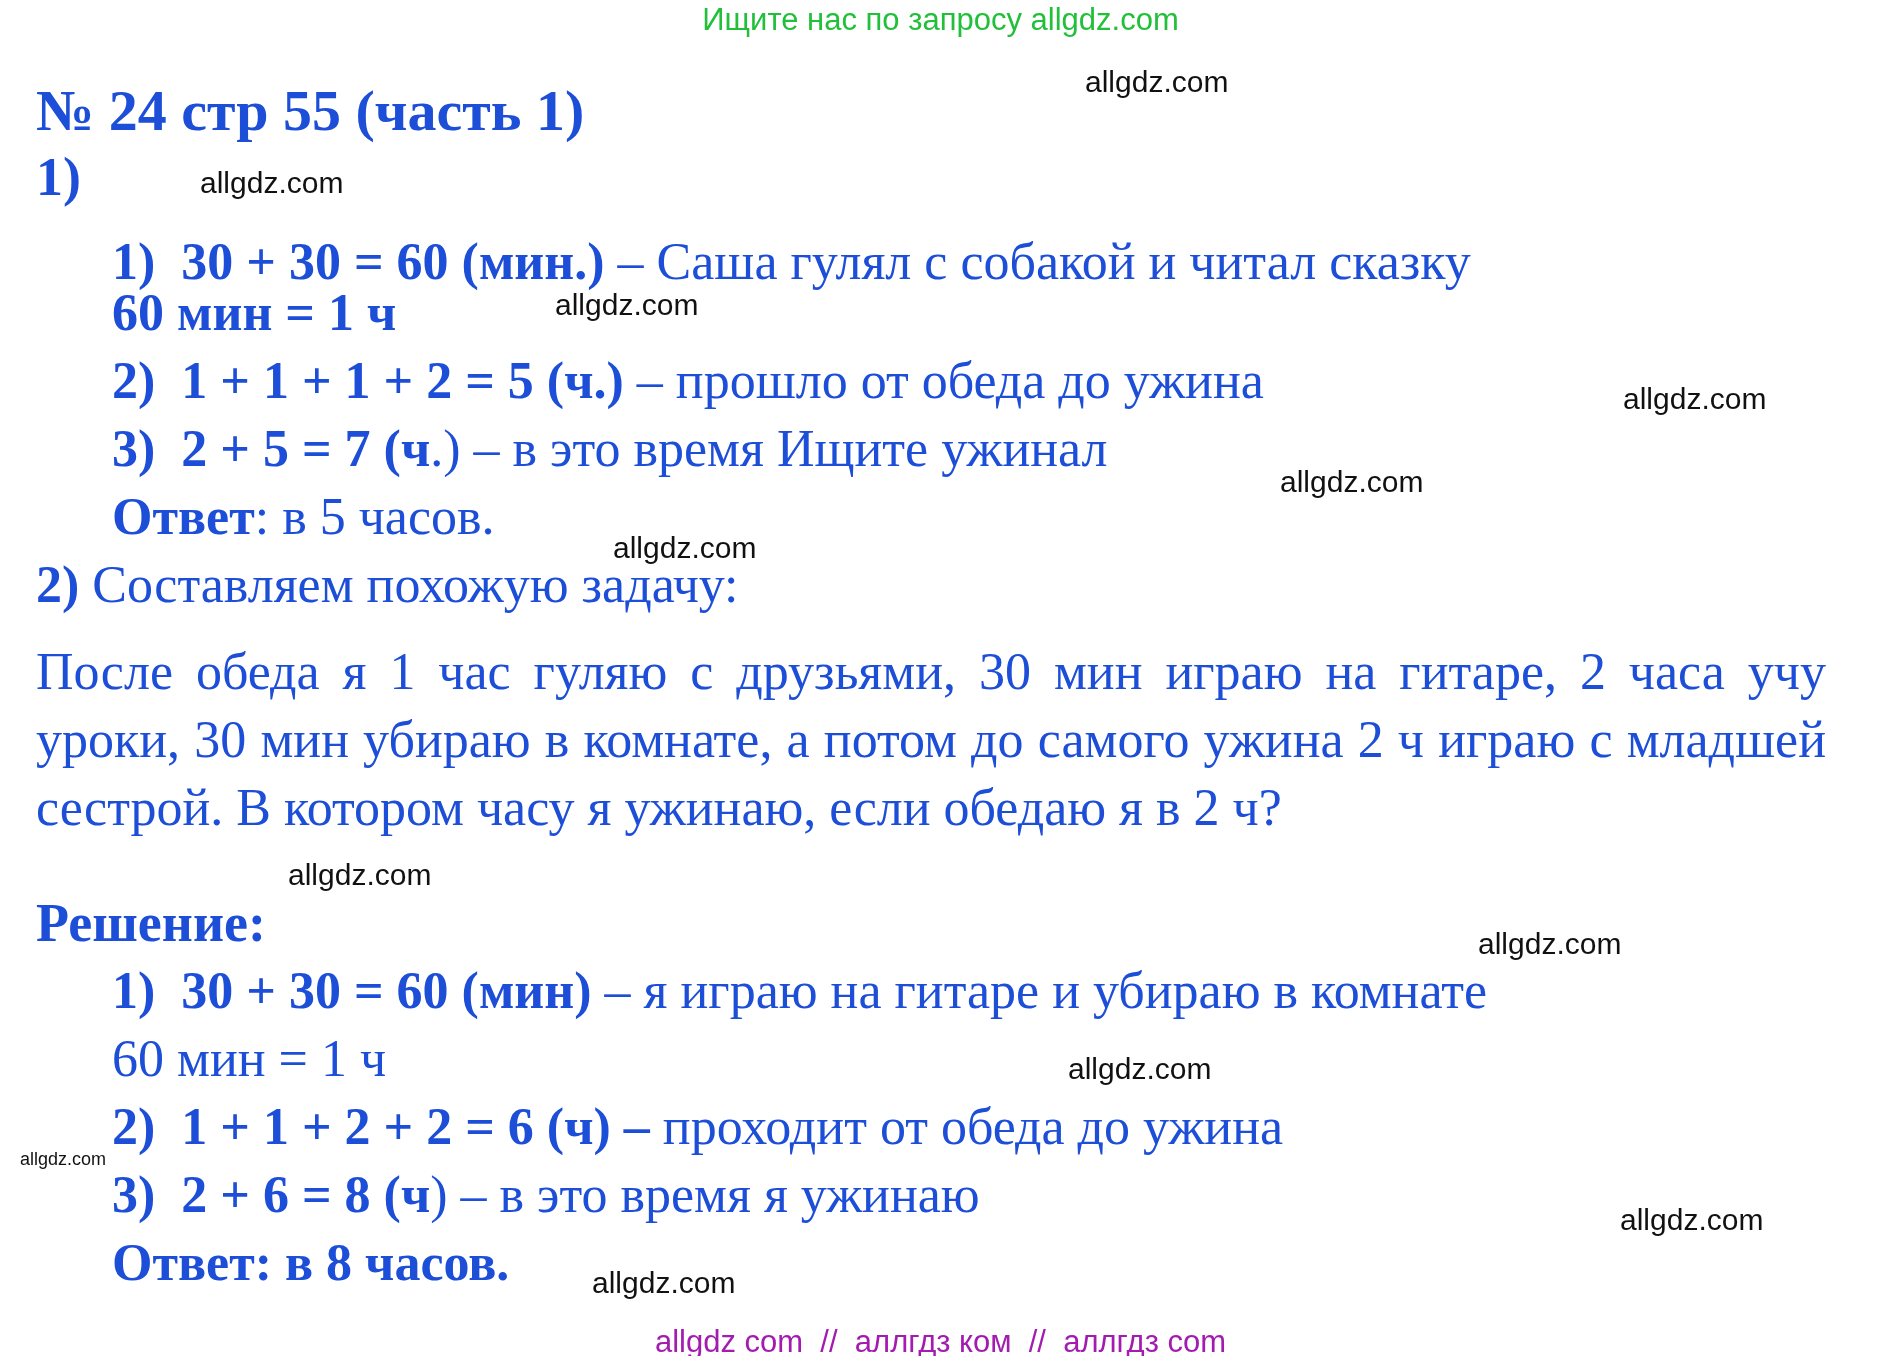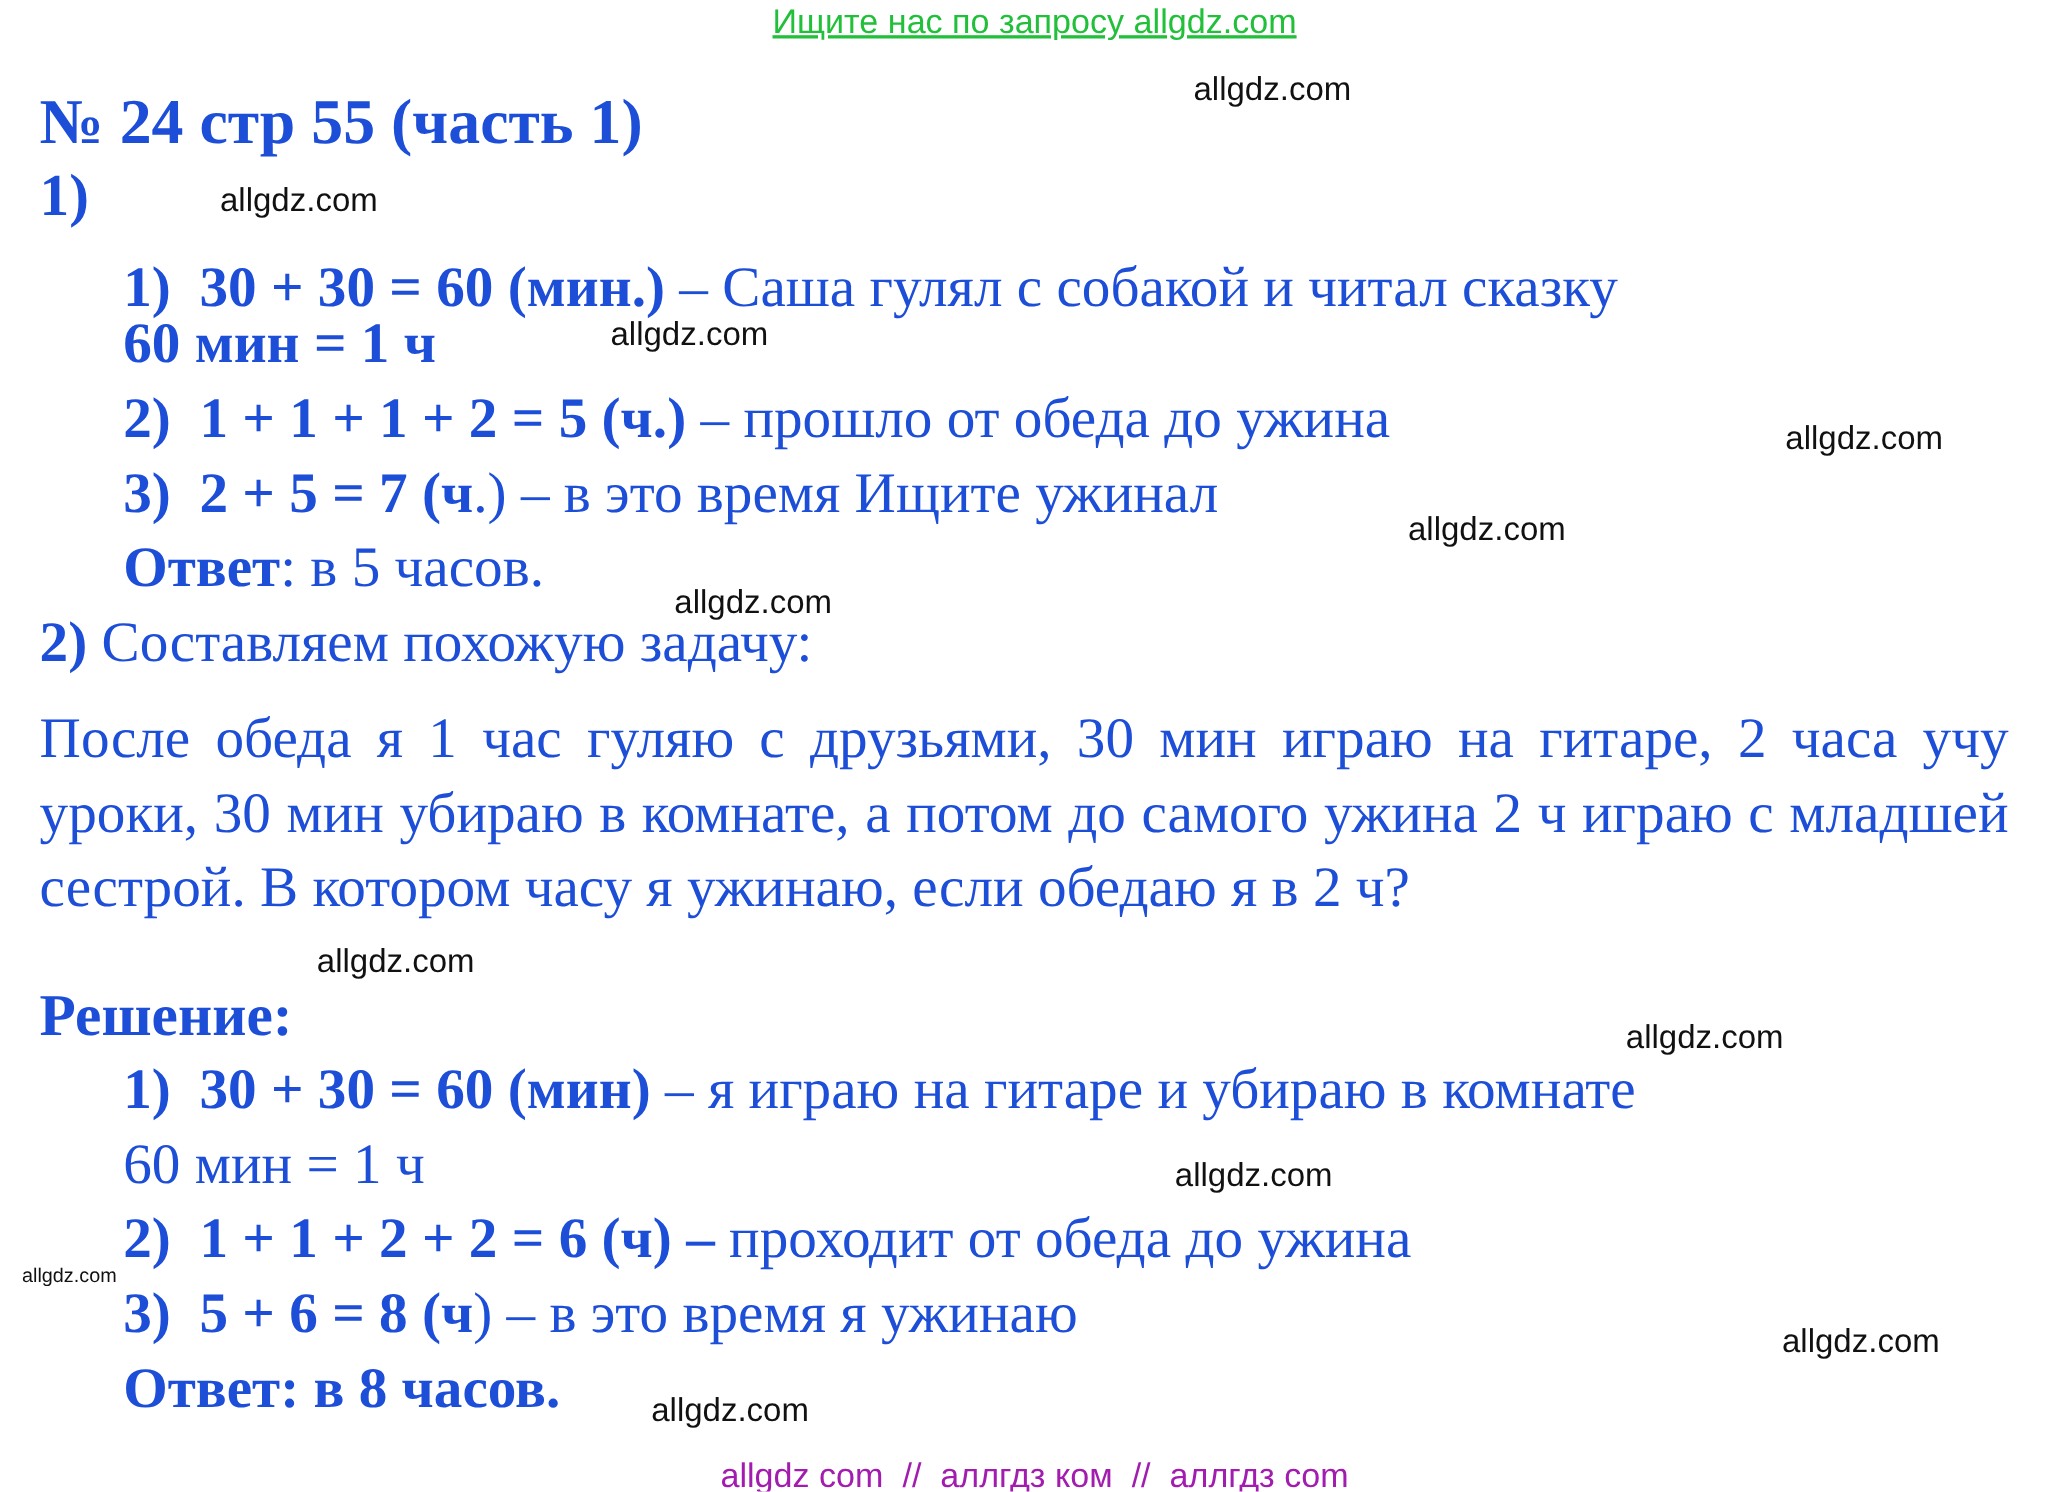--- a/index.html
+++ b/index.html
@@ -1,20 +1,20 @@
 <!DOCTYPE html>
 <html><head>
 <meta charset="utf-8">
 <style>
   html, body { margin:0; padding:0; background:#ffffff; }
   body { width:1881px; height:1356px; position:relative; overflow:hidden; }
   .serif { font-family: "Liberation Serif", "DejaVu Serif", serif; color:#1d4ed8; }
   .sans { font-family: "Liberation Sans", "DejaVu Sans", sans-serif; }
   .abs { position:absolute; white-space:nowrap; }
-  .top-banner { left:0; width:1881px; top:0; text-align:center; font-size:31px; line-height:40px; color:#22c03a;text-decoration:underline; }
+  .top-banner { left:0; width:1881px; top:0; text-align:center; font-size:31px; line-height:40px; color:#22c03a; }
   .wm { font-size:30px; color:#111; line-height:1; }
   .wm-small { font-size:18px; color:#111; line-height:1; }
   .title { left:36px; top:78px; font-size:58px; font-weight:bold; line-height:66px; }
   .part { left:36px; font-size:54px; font-weight:bold; line-height:62px; }
   .line { left:112px; font-size:52px; line-height:62px; }
   .b { font-weight:bold; }
   .para { left:36px; width:1790px; font-size:52px; line-height:68px; text-align:justify; text-align-last:left; white-space:normal;margin-top:20px; }
   .footer { left:0; width:1881px; top:1326px; text-align:center; font-size:31px; color:#a21caf; line-height:1; }
 </style>
 </head>
@@ -67,17 +67,17 @@
   <span class="b">1)</span>&nbsp;
   <span class="b">30 + 30 = 60 (мин)</span><span> – я играю на гитаре и убираю в комнате</span>
 </div>
 <div class="abs serif line" style="top:1028px;">60 мин = 1 ч</div>
 <div class="abs serif line" style="top:1096px;">
   <span class="b">2)</span>&nbsp;
   <span class="b">1 + 1 + 2 + 2 = 6 (ч) –</span><span> проходит от обеда до ужина</span>
 </div>
 <div class="abs serif line" style="top:1164px;">
   <span class="b">3)</span>&nbsp;
-  <span class="b">5 + 6 = 8 (ч</span><span>) – в это время я ужинаю</span>
+  <span class="b">2 + 6 = 8 (ч</span><span>) – в это время я ужинаю</span>
 </div>
 <div class="abs serif line b" style="top:1232px;">Ответ: в 8 часов.</div>
 
 <div class="abs sans footer" style="white-space:pre;">allgdz com  //  аллгдз ком  //  аллгдз com</div>
 
 </body></html>

